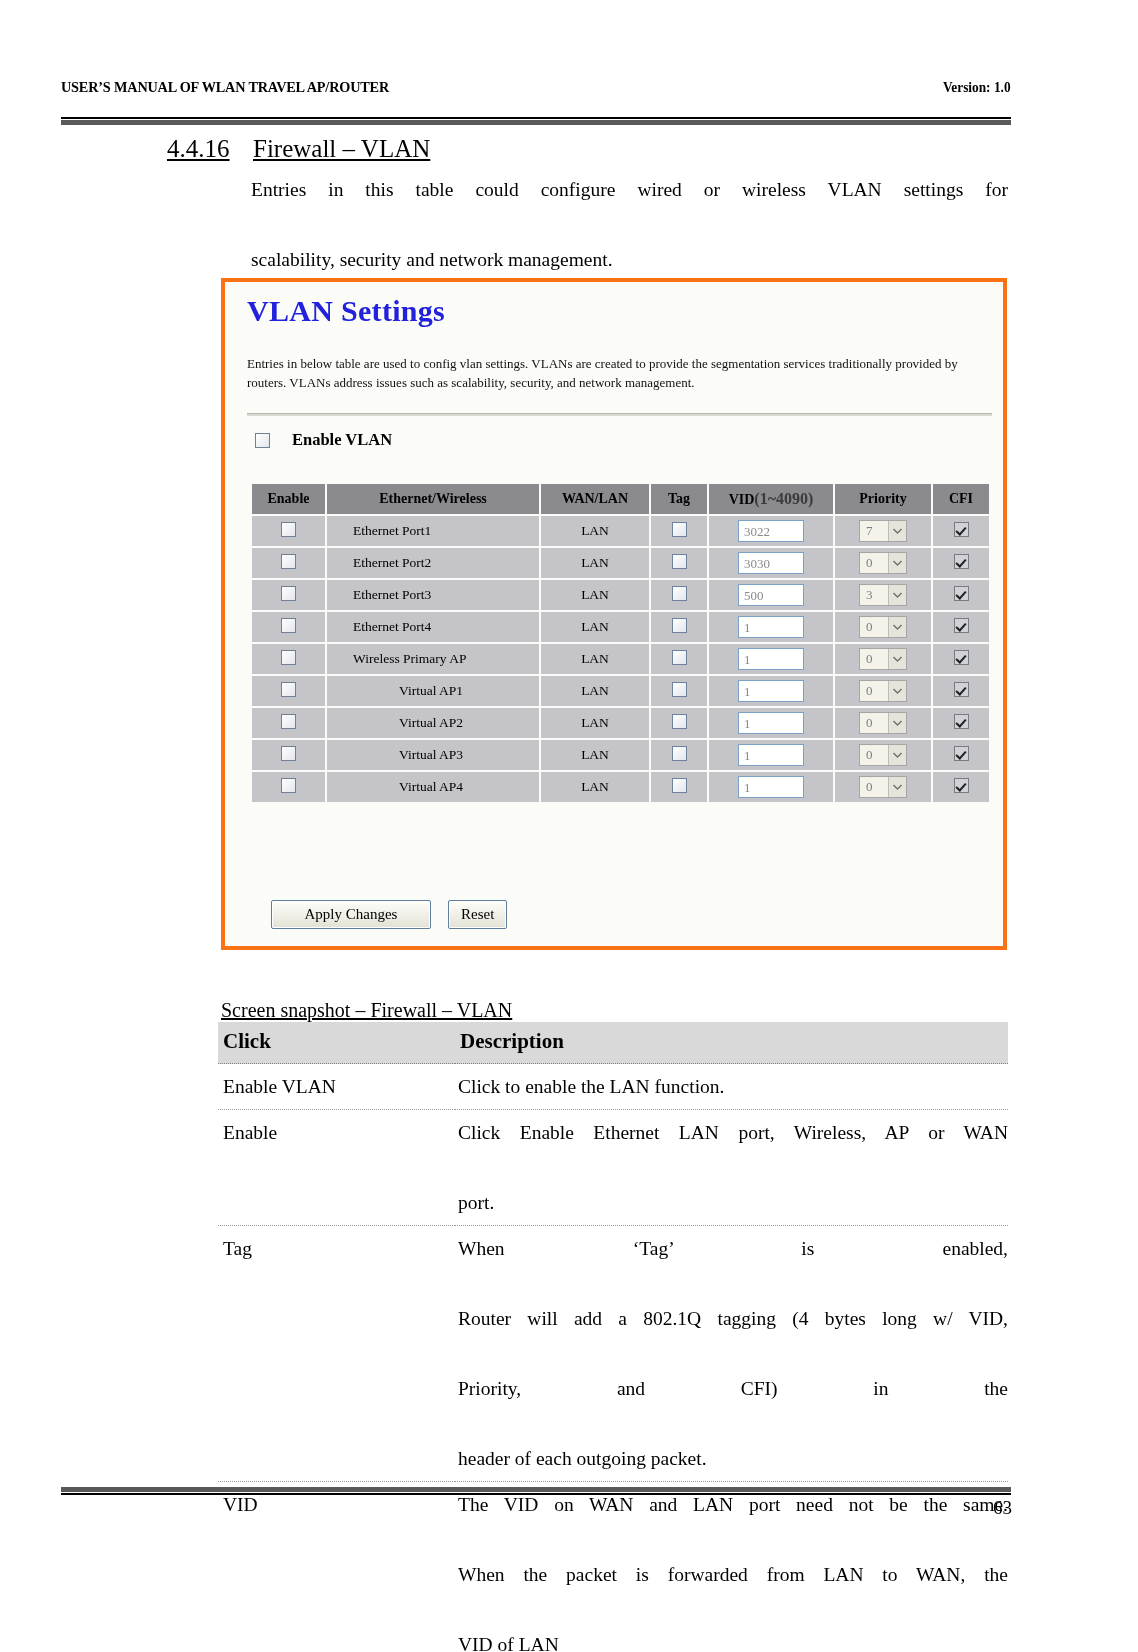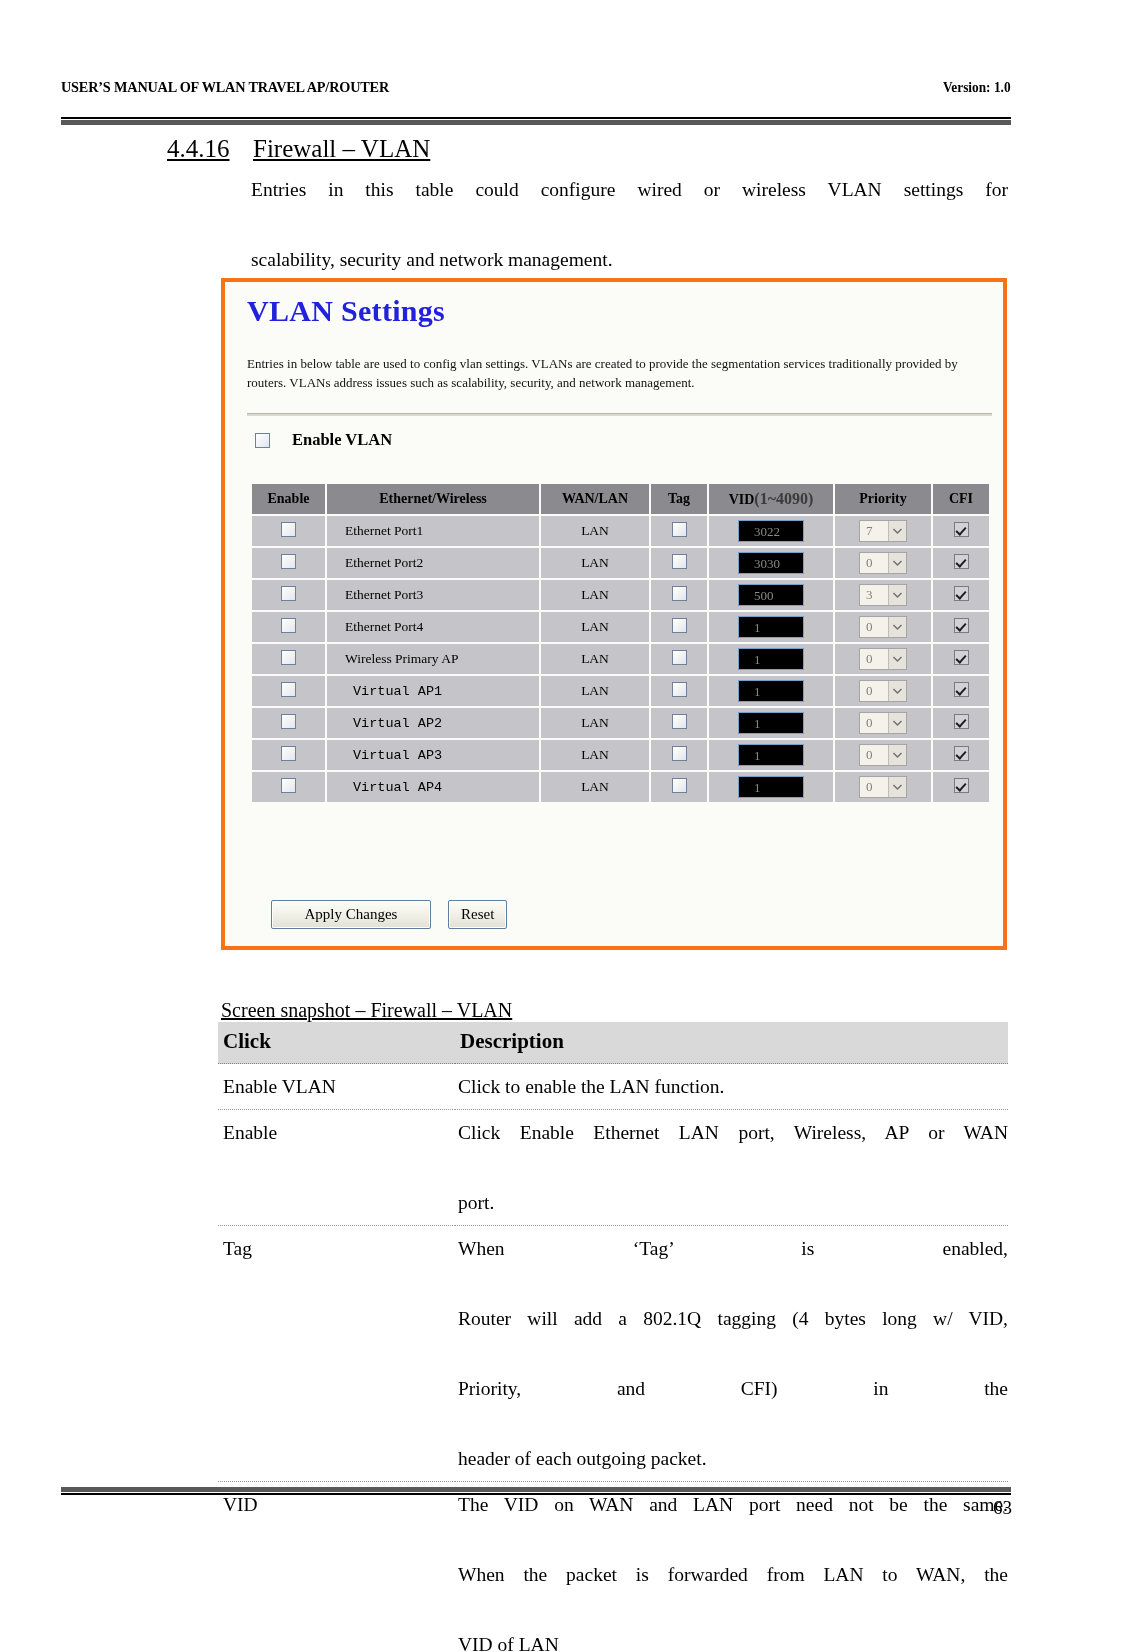--- a/index.html
+++ b/index.html
@@ -237,46 +237,45 @@
   }
   .vtable td {
     background: #c5c5c9;
     height: 30px;
     font-size: 13.5px;
     text-align: center;
     padding: 0;
   }
   .vtable td.name {
     text-align: left;
-    padding-left: 18px;
+    padding-left: 26px;
   }
   .vtable td.name.indent {
-    padding-left: 26px;
-    font-family: Liberation Mono, monospace;
+    padding-left: 72px;
   }
   .col-en   { width: 73px; }
   .col-eth  { width: 212px; }
   .col-wl   { width: 108px; }
   .col-tag  { width: 56px; }
   .col-vid  { width: 124px; }
   .col-pri  { width: 96px; }
   .col-cfi  { width: 56px; }
 
   .txtbox {
     display: inline-block;
     width: 66px;
     height: 22px;
     line-height: 22px;
-    background: #000000;
+    background: #ffffff;
     border: 1px solid #7ba1c9;
     box-sizing: border-box;
     font-size: 13px;
     color: #8a8a8a;
     text-align: left;
-    padding-left: 15px;
+    padding-left: 5px;
     font-family: "Liberation Serif", serif;
   }
   .selbox {
     display: inline-flex;
     align-items: center;
     width: 48px;
     height: 22px;
     background: #f4f2e9;
     border: 1px solid #a5a5a5;
     box-sizing: border-box;

